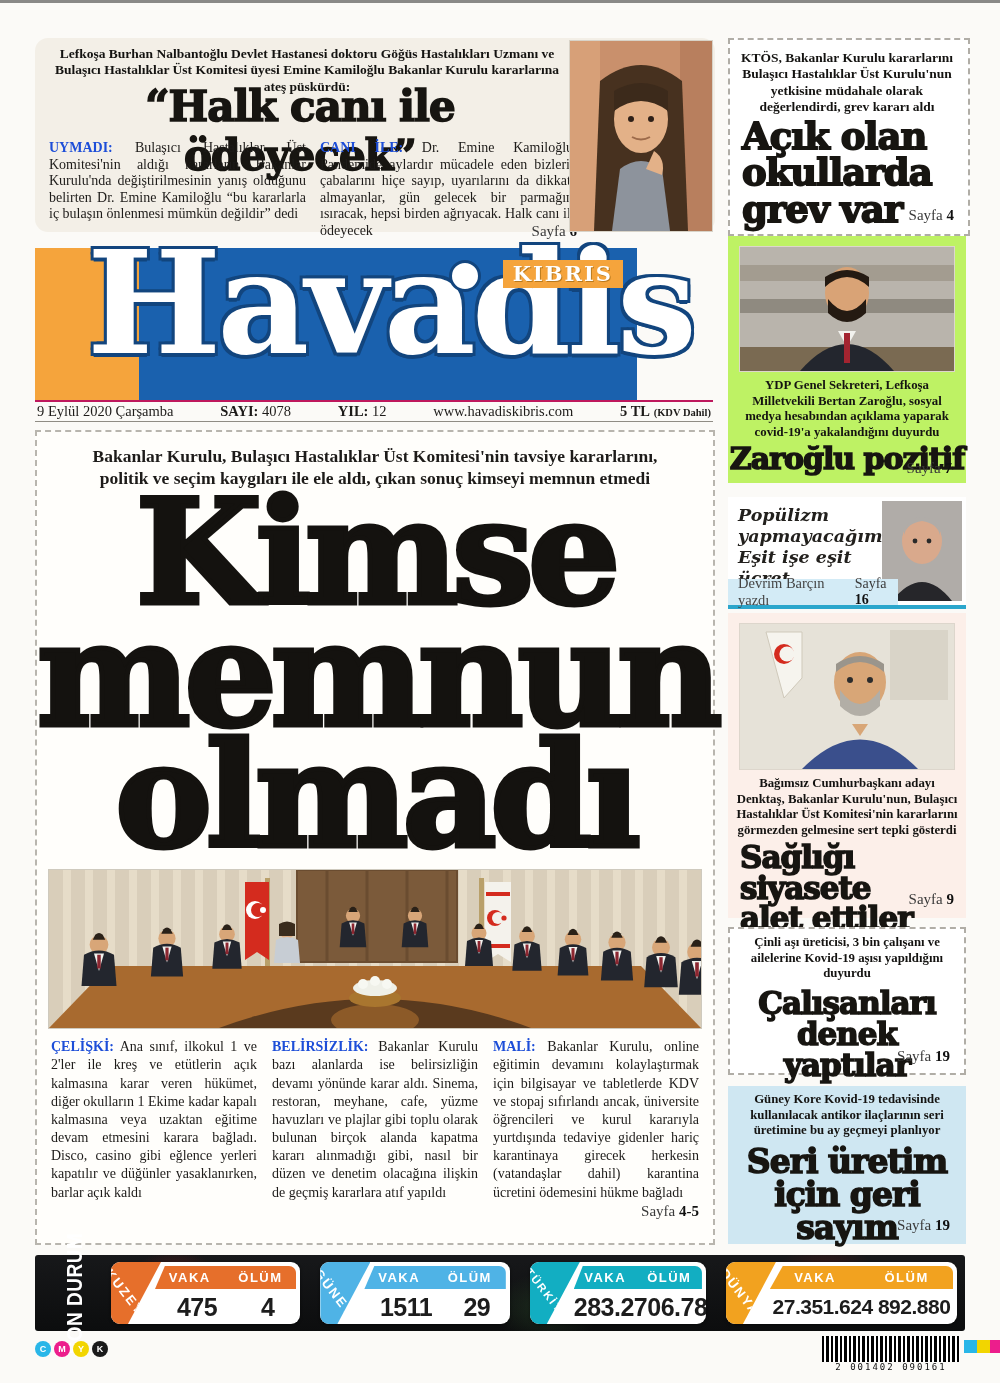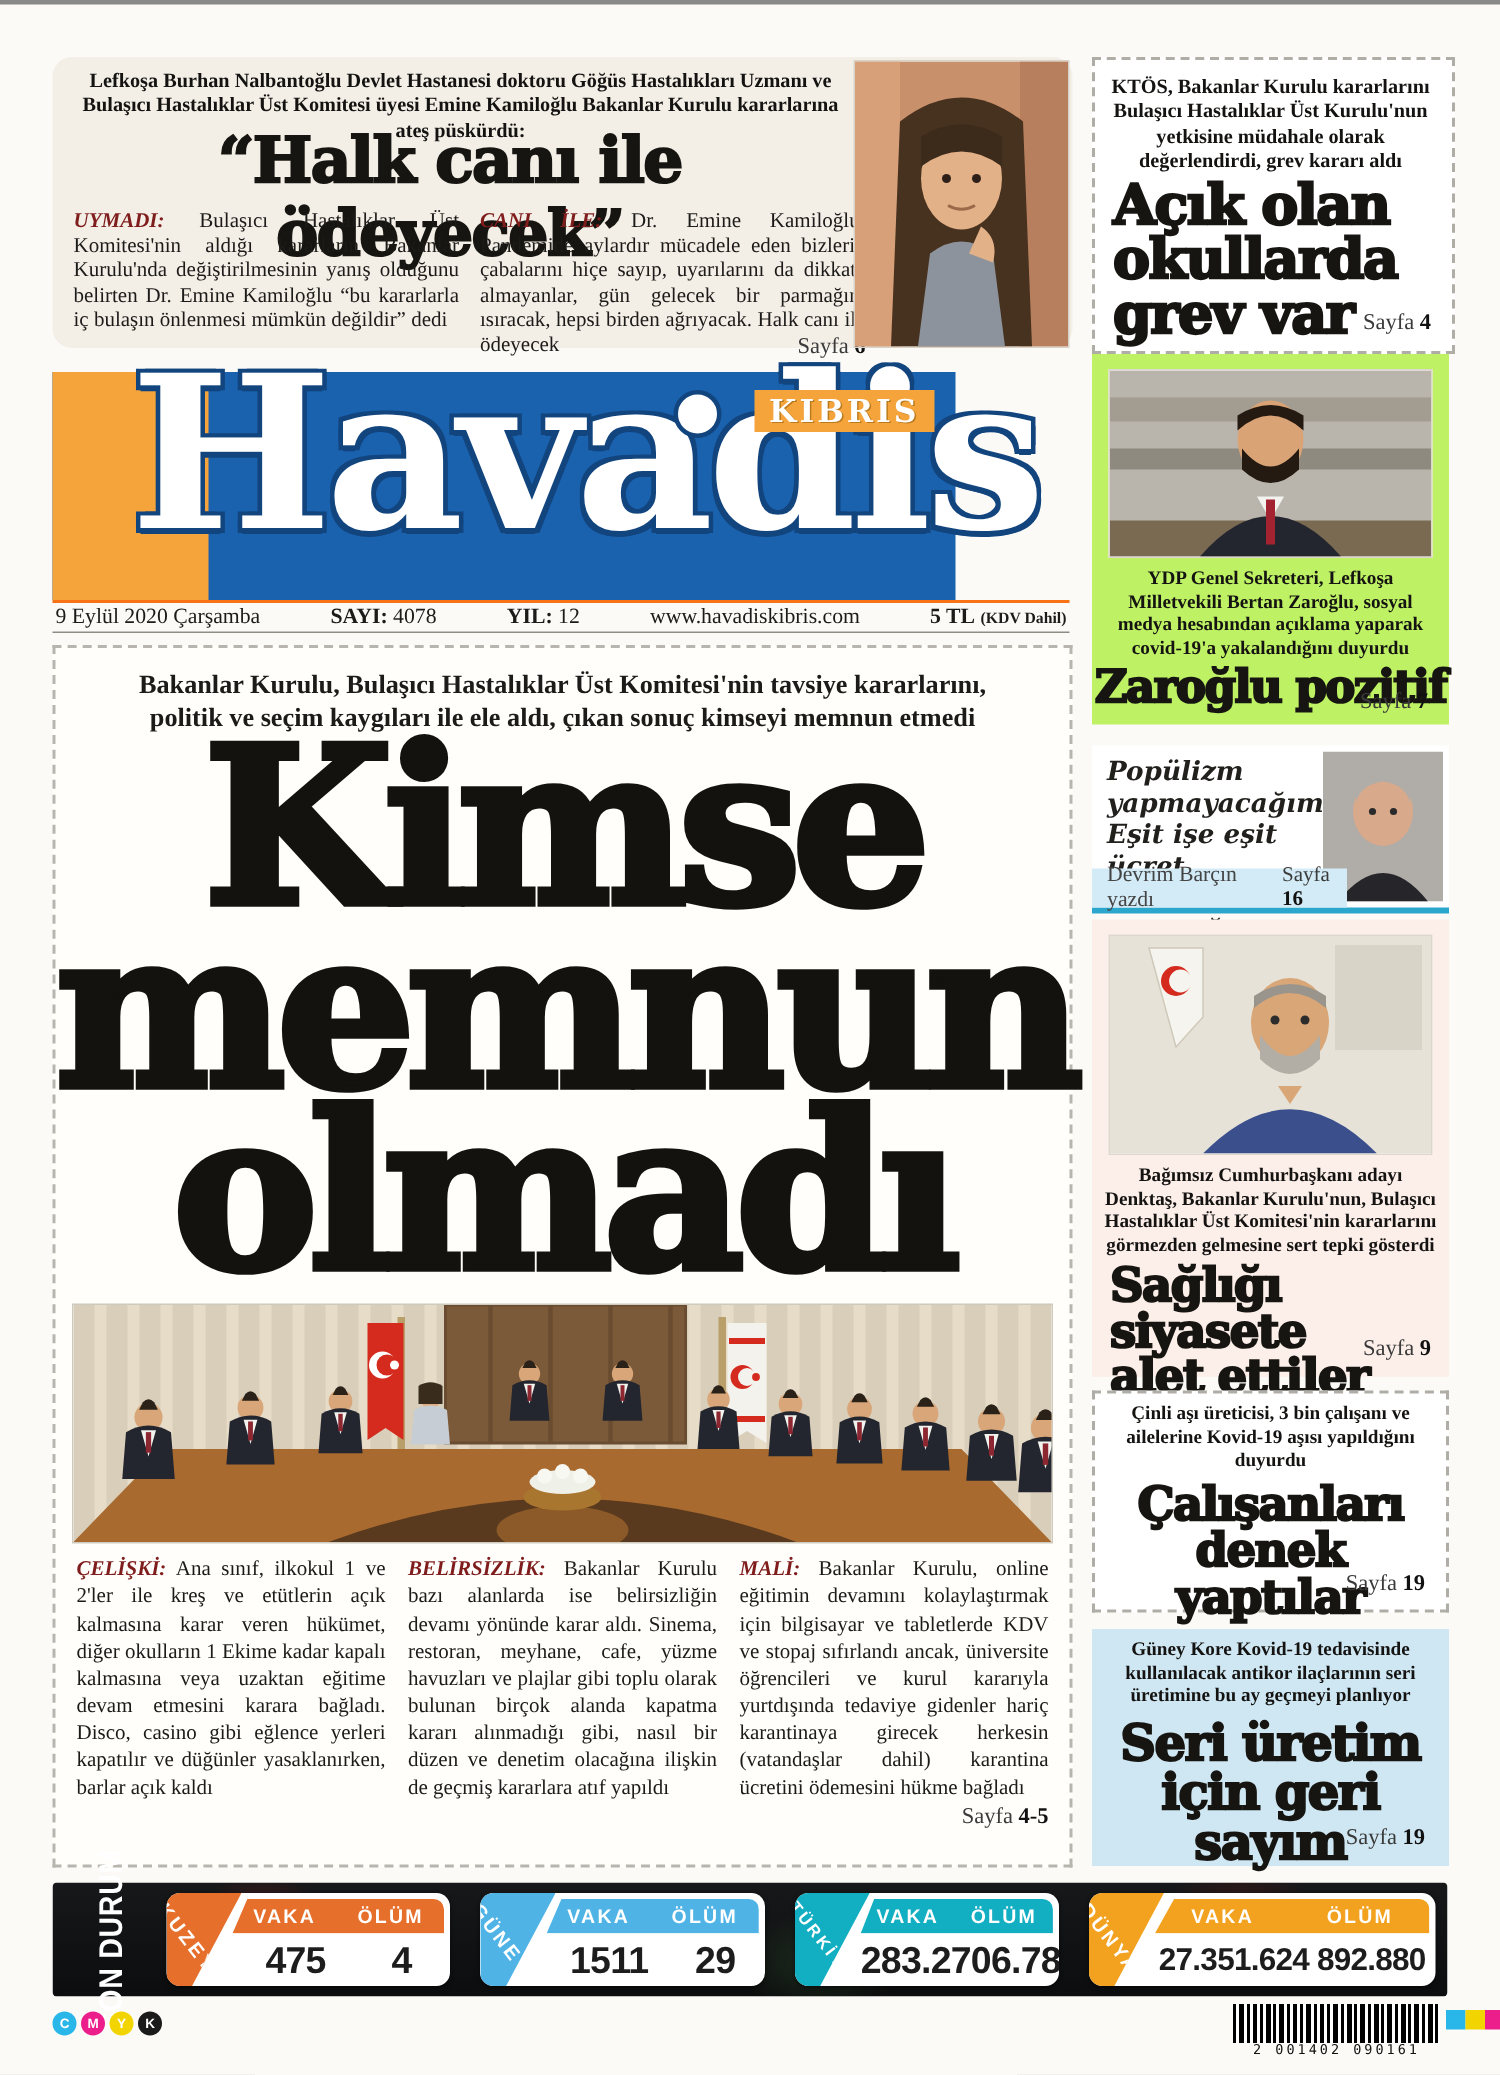--- a/index.html
+++ b/index.html
@@ -14,41 +14,41 @@
   .headline{font-family:"DejaVu Serif",serif;font-weight:bold;color:#171511;
             -webkit-text-stroke:1.2px #171511;letter-spacing:-1px;}
 
   
   .top-story{position:absolute;left:35px;top:38px;width:680px;height:194px;background:#f3efe7;border-radius:13px;}
   .top-story .kicker{position:absolute;left:12px;top:8px;width:520px;font-size:13.5px;}
   .top-story .headline{position:absolute;left:0;top:44px;width:530px;font-size:42px;text-align:center;
                        -webkit-text-stroke:1.6px #171511;}
   .ts-cols{position:absolute;left:14px;top:102px;width:528px;display:flex;gap:14px;}
   .ts-col{flex:1;font-size:14px;line-height:1.18;text-align:justify;}
-  .lbl-red{color:#7f1d1d;font-weight:bold;font-style:italic;}
+  .lbl-red{color:#1d4ed8;font-weight:bold;}
   .ts-photo{position:absolute;right:2px;top:2px;width:142px;height:190px;border:1px solid #d8d3c8;}
 
   
   .ktos{position:absolute;left:728px;top:38px;width:238px;height:194px;border:2px dashed #b0ada6;background:#fff;}
   .ktos .kicker{position:absolute;left:8px;top:10px;width:218px;font-size:13.5px;}
   .ktos .headline{position:absolute;left:12px;top:78px;font-size:37px;line-height:.98;-webkit-text-stroke:1.8px #171511;}
   .ktos .pg-ref{position:absolute;right:14px;bottom:10px;}
 
   
   .masthead{position:absolute;left:35px;top:248px;width:602px;height:152px;background:#1a61ae;}
   .masthead .orange{position:absolute;left:0;top:0;width:104px;height:100%;background:#f5a43c;}
   .masthead .title{position:absolute;left:52px;top:-28px;font-family:"DejaVu Serif",serif;font-weight:bold;
         font-size:142px;color:#fff;letter-spacing:-4px;
         text-shadow:3px 3px 0 #12457e,-3px -3px 0 #12457e,3px -3px 0 #12457e,-3px 3px 0 #12457e,0 4px 0 #12457e;}
   .masthead .dot{position:absolute;right:156px;top:12px;width:26px;height:26px;border-radius:50%;
         background:#fff;border:3px solid #12457e;}
   .masthead .region{position:absolute;right:14px;top:12px;background:#f5a43c;color:#fff;
         font-family:"DejaVu Serif",serif;font-weight:bold;font-size:21px;letter-spacing:2px;
         padding:1px 10px 2px;text-shadow:1px 1px 0 #b97a1e;}
-  .dateline{position:absolute;left:35px;top:400px;width:678px;height:22px;border-top:2px solid #f97316;
+  .dateline{position:absolute;left:35px;top:400px;width:678px;height:22px;border-top:2px solid #be185d;
         border-bottom:1px solid #8f8c84;display:flex;align-items:center;justify-content:space-between;
         font-size:14.5px;padding:0 2px;box-sizing:border-box;}
   .dateline b{font-weight:bold;}
   .dateline .note{font-size:10.5px;font-weight:bold;}
 
   
   .main-story{position:absolute;left:35px;top:430px;width:680px;height:815px;border:2px dashed #b8b5ae;
         background:#fffefb;box-sizing:border-box;}
   .main-story .sub{margin:14px auto 0;width:600px;text-align:center;font-size:17.5px;font-weight:bold;line-height:1.25;}
   .main-story .big{margin-top:2px;text-align:center;font-family:"DejaVu Serif",serif;font-weight:bold;

